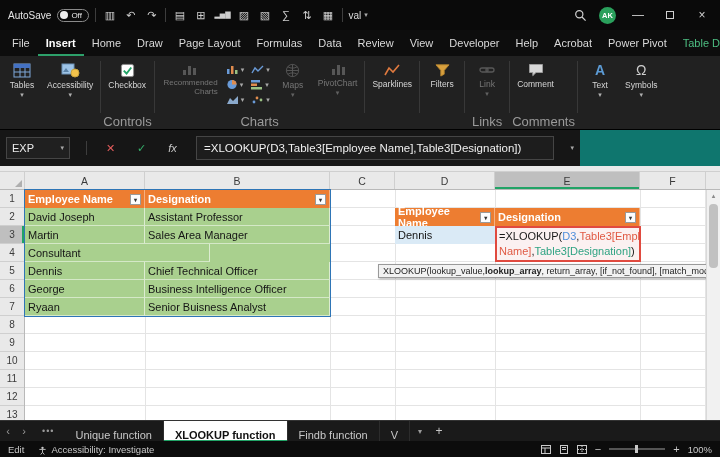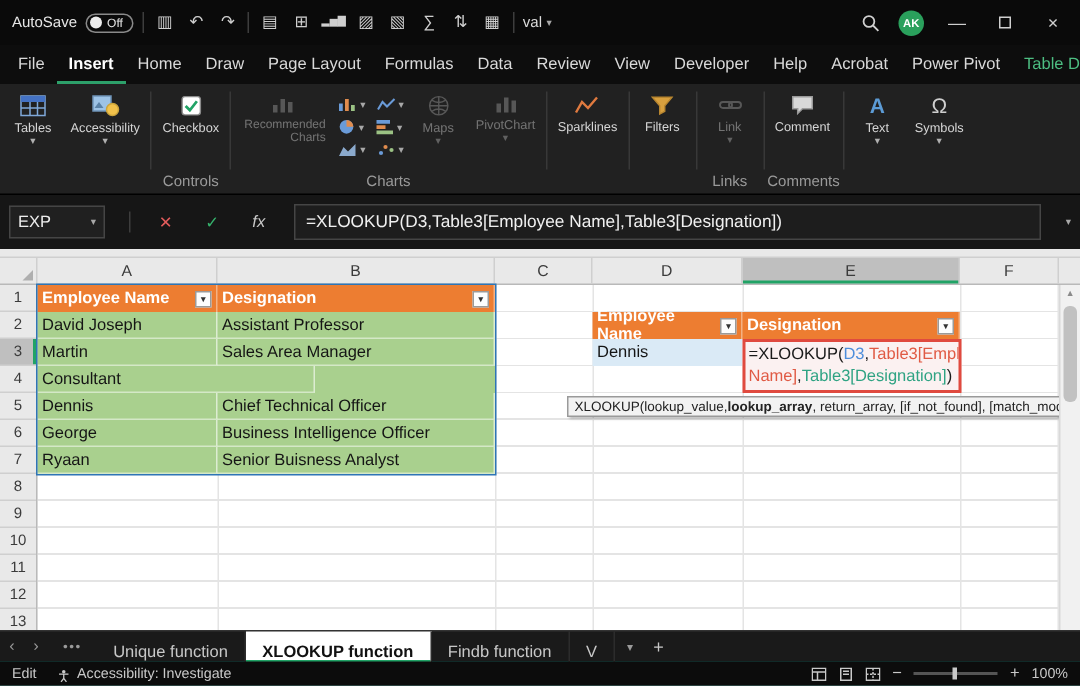--- a/index.html
+++ b/index.html
@@ -24,35 +24,35 @@
 
 .menubar{position:absolute;top:30px;left:0;width:720px;height:26px;background:#0d0d0d;display:flex;align-items:center;padding:0 4px;color:#d9d9d9;font-size:11px}
 .mtab{padding:0 8px;line-height:26px;height:26px;white-space:nowrap;cursor:pointer}
 .mtab.active{color:#fff;font-weight:bold;box-shadow:inset 0 -2px 0 #2DA06A}
 .mtab.contextual{color:#4DBE82}
 
 
 .ribbon{position:absolute;top:56px;left:0;width:720px;height:74px;background:#212121;border-bottom:1px solid #000;display:flex;padding:0 2px}
 .rgroup{display:flex;flex-direction:column;height:74px}
 .rbody{flex:1;display:flex;align-items:flex-start}
-.rglabel{height:13px;font-size:10px;color:#9a9a9a;text-align:center;line-height:9px}
+.rglabel{height:13px;font-size:13px;color:#9a9a9a;text-align:center;line-height:9px}
 .rdiv{width:1px;background:#383838;margin:5px 2px 16px}
 .bigbtn{display:flex;flex-direction:column;align-items:center;gap:2px;padding:7px 5px 2px;font-size:8.5px;color:#d6d6d6;min-width:40px;cursor:pointer}
 .bigbtn .rlbl{white-space:nowrap}
 .bigbtn .rlbl2{white-space:normal;width:56px;text-align:right;font-size:8px;line-height:9px}
 .bchev{font-size:7px;color:#b0b0b0;line-height:5px}
 .dim{opacity:.45}
 .minigrid{display:flex;flex-direction:column;gap:4px;padding:8px 3px 0}
 .minirow{display:flex;gap:7px}
 .miniitem{display:flex;align-items:center;gap:2px;cursor:pointer}
 .txtA{font-size:14px;font-weight:bold;color:#5C9BD5;line-height:15px}
 .omega{font-size:14px;color:#cfcfcf;line-height:15px}
 
 
-.fbar{position:absolute;top:130px;left:0;width:720px;height:36px;background:#161616;display:flex;align-items:center;gap:16px;padding:0 6px}
+.fbar{position:absolute;top:130px;left:0;width:580px;height:36px;background:#161616;display:flex;align-items:center;gap:16px;padding:0 6px}
 .namebox{width:64px;height:22px;background:#202020;border:1px solid #454545;display:flex;align-items:center;justify-content:space-between;padding:0 5px;color:#ececec;font-size:11px;cursor:pointer}
 .fbtn{width:15px;text-align:center;font-size:11px;cursor:pointer}
 .fx{font-style:italic;color:#c8c8c8;font-size:11px}
 .cancel{color:#E25C5C}
 .enter{color:#35B26C}
 .finput{flex:1;height:24px;background:#1d1d1d;border:1px solid #454545;color:#f0f0f0;font-size:11.5px;display:flex;align-items:center;padding:0 7px;white-space:nowrap;overflow:hidden;cursor:text}
 
 
 .strip{position:absolute;top:166px;left:0;width:720px;height:6px;background:#E9E9E9;border-bottom:1px solid #CFCFCF}
 .grid{position:absolute;top:172px;left:0;width:720px;height:248px;background:#fff;overflow:hidden;font-size:11px;color:#151515}

